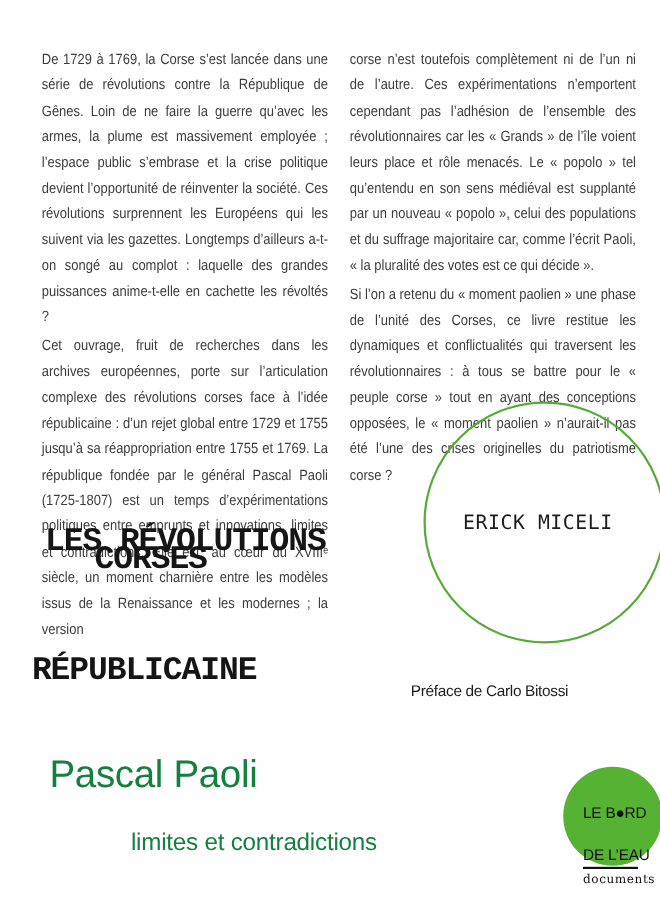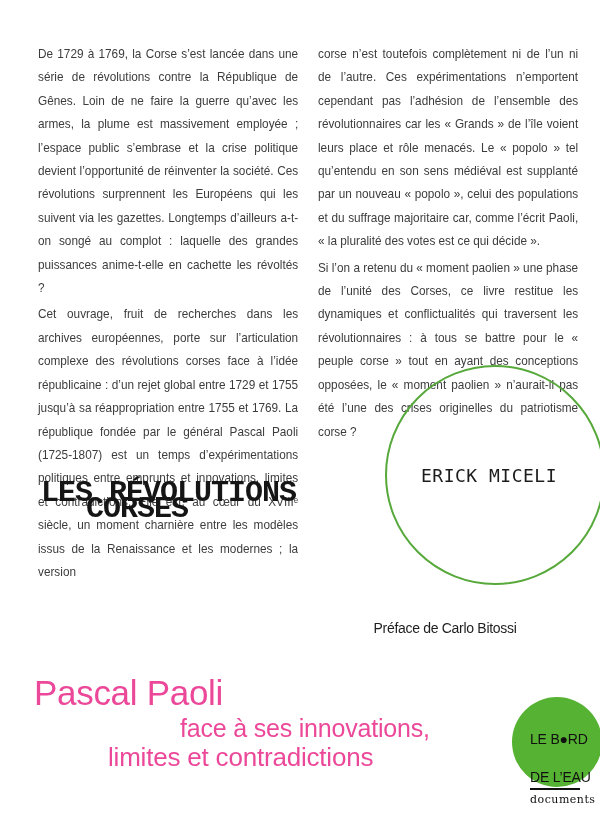--- a/index.html
+++ b/index.html
@@ -76,24 +76,24 @@
     left: 290px; top: 614px; width: 310px;
     text-align: center;
     font-size: 14px;
     letter-spacing: -0.3px;
     line-height: 28px;
     font-weight: 500;
     color: #1e1e1e;
   }
 
   
-  .sub-line { position: absolute; margin: 0; color: #ec4899; white-space: nowrap; font-weight: 500; }
+  .sub-line { position: absolute; margin: 11px; color: #15803d; white-space: nowrap; font-weight: 500; }
   .s1 { left: 34px;  top: 673px; font-size: 35px; letter-spacing: -0.3px; }
   .s2 { left: 180px; top: 714px; font-size: 25px; letter-spacing: -0.2px; }
-  .s3 { left: 108px; top: 742px; font-size: 26px; letter-spacing: -0.2px; }
+  .s3 { left: 108px; top: 742px; font-size: 22px; letter-spacing: -0.2px; }
 
   
   .publisher-circle {
     position: absolute;
     left: 512px; top: 697px;
     width: 90px; height: 90px;
     border-radius: 50%;
     background: #56b232;
     box-sizing: border-box;
   }
@@ -133,27 +133,27 @@
     <p>corse n’est toutefois complètement ni de l’un ni de l’autre. Ces expérimentations n’emportent cependant pas l’adhésion de l’ensemble des révolutionnaires car les « Grands » de l’île voient leurs place et rôle menacés. Le « popolo » tel qu’entendu en son sens médiéval est supplanté par un nouveau « popolo », celui des populations et du suffrage majoritaire car, comme l’écrit Paoli, « la pluralité des votes est ce qui décide ».</p>
     <p>Si l’on a retenu du « moment paolien » une phase de l’unité des Corses, ce livre restitue les dynamiques et conflictualités qui traversent les révolutionnaires : à tous se battre pour le « peuple corse » tout en ayant des conceptions opposées, le « moment paolien » n’aurait-il pas été l’une des crises originelles du patriotisme corse ?</p>
   </div>
 
   <div class="author-circle">
     <span class="author-name">ERICK MICELI</span>
   </div>
 
   <h1 class="title-line t1">LES RÉVOLUTIONS</h1>
   <h1 class="title-line t2">CORSES</h1>
+  <h1 class="title-line t4">RÉPUBLICAINE</h1>
 
   <div class="preface">
     <div>Préface de Carlo Bitossi</div>
   </div>
 
   <p class="sub-line s1">Pascal Paoli</p>
-  <p class="sub-line s2">face à ses innovations,</p>
   <p class="sub-line s3">limites et contradictions</p>
 
   <div class="publisher-circle">
     <div class="publisher-inner">
       <div class="publisher-name">LE B●RD</div>
       <div class="publisher-name">DE L’EAU</div>
       <div class="publisher-rule"></div>
       <div class="publisher-collection">documents</div>
     </div>
   </div>

